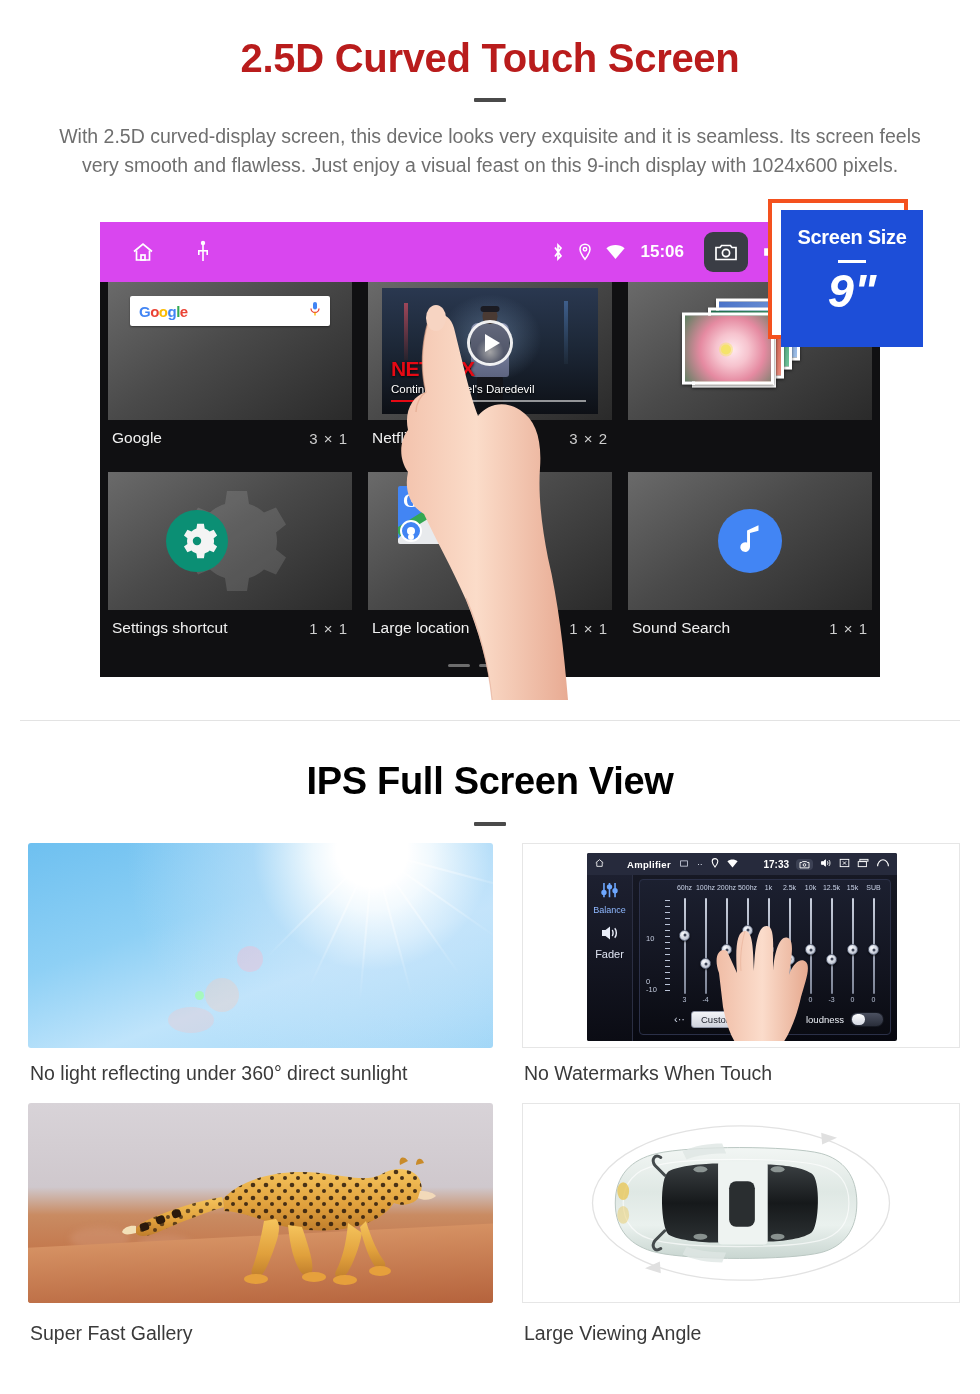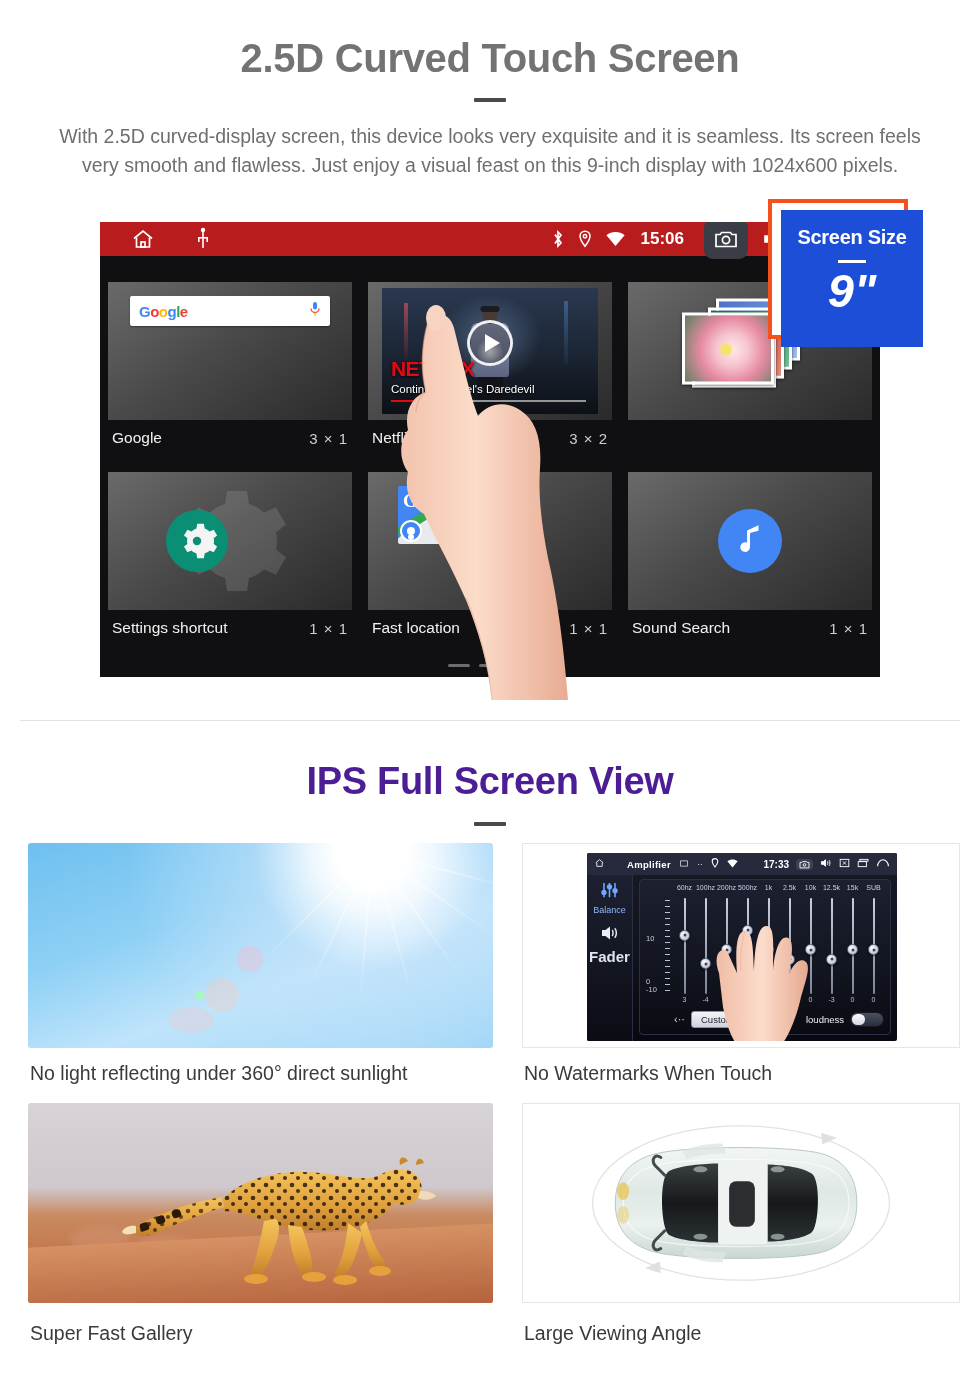--- a/index.html
+++ b/index.html
@@ -9,43 +9,43 @@
     background: #ffffff;
     font-family: "Liberation Sans", sans-serif;
     overflow: hidden;
   }
   .page { position: relative; width: 980px; height: 1394px; background:#fff; }
 
   
   .s1-title {
     position: absolute; left: 0; top: 36px; width: 980px;
     text-align: center;
-    font-size: 40px; font-weight: bold; color: #737373;
+    font-size: 40px; font-weight: bold; color: #b91c1c;
     letter-spacing: -0.3px;
   }
   .rule {
     position: absolute; left: 50%; transform: translateX(-50%);
     width: 32px; height: 4px; background: #4a4a4a; border-radius: 1px;
   }
   .s1-rule { top: 98px; }
   .s1-desc {
     position: absolute; left: 40px; top: 122px; width: 900px;
     text-align: center; color: #6f6f6f;
     font-size: 19.5px; line-height: 29px;
   }
 
   
   .unit {
     position: absolute; left: 100px; top: 222px;
     width: 780px; height: 455px;
     background: #101012; overflow: hidden;
   }
   .statusbar {
-    position: absolute; left: 0; top: 0; width: 780px; height: 34px;
-    background: #b91c1c;
+    position: absolute; left: 0; top: 0; width: 780px; height: 60px;
+    background: #d946ef;
     display: flex; align-items: center;
   }
   .sb-left { display: flex; align-items: center; gap: 40px; padding-left: 30px; }
   .sb-right {
     margin-left: auto; display: flex; align-items: center; gap: 14px;
     padding-right: 14px;
   }
   .sb-icon { display: inline-flex; align-items: center; justify-content: center; }
   .sb-time { color: #fff; font-size: 17px; font-weight: bold; margin: 0 6px 0 2px; }
   .cam-wrap {
@@ -187,21 +187,21 @@
   .badge-title{font-size:20px;font-weight:bold;margin-top:16px;letter-spacing:-0.3px}
   .badge-rule{width:28px;height:3px;background:#fff;margin:11px auto 4px auto}
   .badge-val{font-size:47px;font-weight:bold;font-style:italic;line-height:1;margin-top:2px;font-family:"Liberation Sans",sans-serif}
 
   
   .divider{position:absolute;left:20px;top:720px;width:940px;height:1px;background:#e3e3e3}
 
   
   .s2-title{
     position:absolute;left:0;top:760px;width:980px;text-align:center;
-    font-size:38px;font-weight:bold;color:#4c1d95;letter-spacing:-0.3px;
+    font-size:38px;font-weight:bold;color:#000000;letter-spacing:-0.3px;
   }
   .s2-rule{top:822px;}
   .caption{
     position:absolute;font-size:19.5px;color:#3a3a3a;
   }
 
   
   .sky{
     position:absolute;left:28px;top:843px;width:465px;height:205px;border-radius:3px;overflow:hidden;
     background:
@@ -230,21 +230,21 @@
   .amp-bar .right{margin-left:auto;display:flex;align-items:center;gap:7px}
   .amp-time{font-size:10px;font-weight:bold}
   .camchip{background:#3c4154;border-radius:4px;padding:1px 3px;display:flex;align-items:center}
   .amp-side{
     position:absolute;left:0;top:22px;width:46px;bottom:0;
     background:linear-gradient(180deg,#1d2030,#0b0c14);
     border-right:1px solid #2a2e42;
     display:flex;flex-direction:column;align-items:center;padding-top:7px;gap:3px;
   }
   .amp-side .lbl{font-size:9px;color:#8fb8ff;}
-  .amp-side .lbl2{font-size:15px;color:#dfe4f2;font-weight:bold;}
+  .amp-side .lbl2{font-size:11px;color:#dfe4f2;}
   .amp-main{position:absolute;left:52px;top:26px;right:6px;bottom:6px;
     background:linear-gradient(180deg,#1c2030 0%,#12141f 60%,#0a0b12 100%);
     border:1px solid #2b3048;border-radius:4px;}
   .bands{position:absolute;left:34px;right:6px;top:4px;height:12px;display:flex;}
   .bands div{flex:1;text-align:center;color:#c9d2e6;font-size:7px;}
   .sliders{position:absolute;left:34px;right:6px;top:18px;bottom:40px;display:flex;}
   .slot{flex:1;display:flex;justify-content:center;position:relative;}
   .track{width:2px;background:linear-gradient(180deg,#c9cfdd,#7d8496);height:100%;border-radius:1px;}
   .knob{position:absolute;width:11px;height:11px;border-radius:50%;
     background:radial-gradient(circle at 35% 32%,#fbfcff,#aab2c4);
@@ -443,21 +443,21 @@
 
       <div class="cell">
         <div class="thumb">
           <div class="maps">
             <div class="road"></div>
             <div class="gletter">G</div>
             <div class="pin"></div>
           </div>
         </div>
         <div class="cellmeta">
-          <span>Fast location</span>
+          <span>Large location</span>
           <span class="size">1 × 1</span>
         </div>
       </div>
 
       <div class="cell">
         <div class="thumb">
           <div class="sound">
             <svg width="30" height="34" viewBox="0 0 24 28" fill="#fff">
               <path d="M19 1v4.6l-7 1.8V19a4 4 0 1 1-2.4-3.7V5.3L19 1z"></path>
             </svg>

